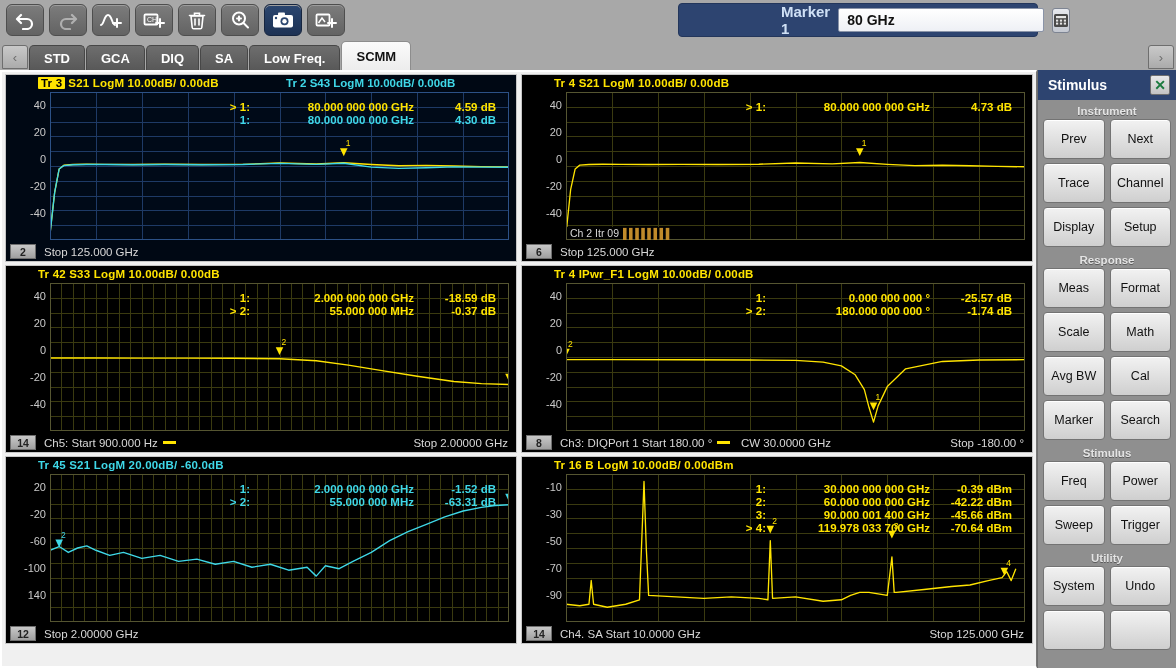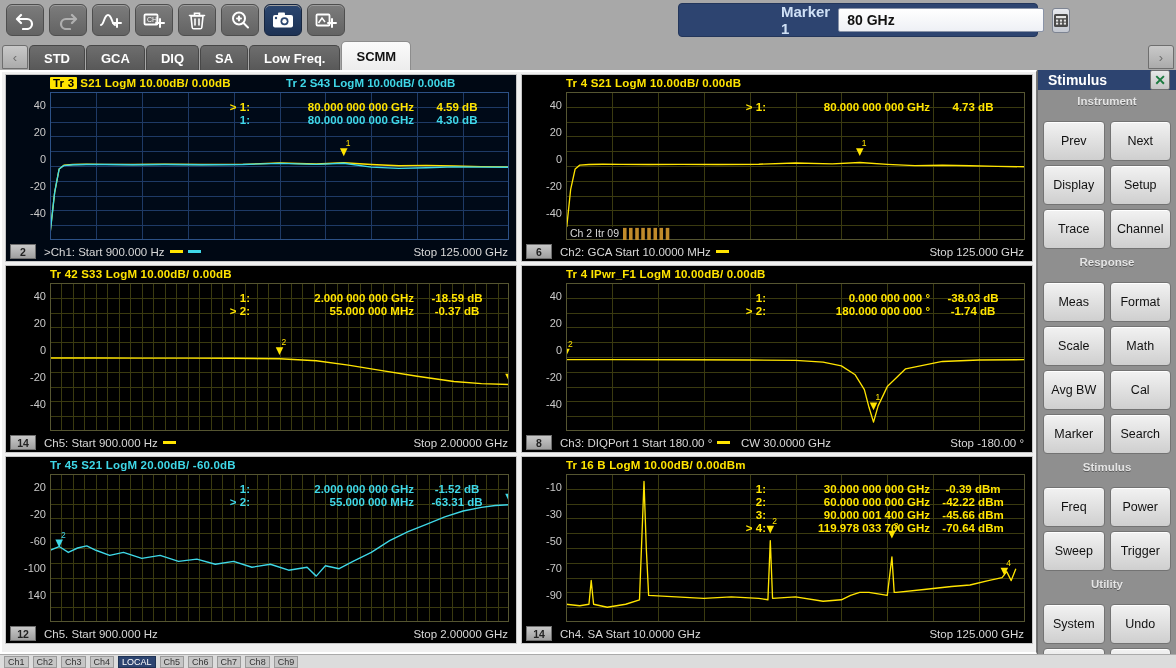--- a/index.html
+++ b/index.html
@@ -118,21 +118,21 @@
     flex: 1;
     background: #000;
     border: 1px solid #c6c6c6;
     position: relative;
     overflow: hidden;
   }
   .trace-win.focused { background: #000814; }
   .trace-win.focused .plot-bg { background: #000a18; }
 
   .win-title {
-    position: absolute; left: 44px; top: 2px;
+    position: absolute; left: 32px; top: 2px;
     font-size: 11.5px; font-weight: bold;
     white-space: nowrap;
     letter-spacing: .2px;
   }
   .win-title2 {
     position: absolute; top: 2px;
     font-size: 11.5px; font-weight: bold;
     white-space: nowrap;
   }
   .tr-badge {
@@ -172,21 +172,21 @@
 
   
   .mk-table {
     position: absolute;
     font-size: 11.5px; font-weight: bold;
     white-space: nowrap;
   }
   .mk-row { display: flex; line-height: 13px; height: 13px; }
   .mk-idx { width: 34px; text-align: right; }
   .mk-freq { width: 168px; text-align: right; padding-right: 4px; }
-  .mk-val { width: 78px; text-align: center; }
+  .mk-val { width: 78px; text-align: right; }
 
   
   .win-status {
     position: absolute; left: 0; right: 0; bottom: 0;
     height: 19px;
     display: flex; align-items: center;
     font-size: 11.5px;
     color: #d8d8d8;
     padding-right: 8px;
   }
@@ -233,21 +233,21 @@
     cursor: pointer;
   }
   .hk-body {
     flex: 1; background: #8f8f8f;
     padding: 2px 5px 4px 5px;
     display: flex; flex-direction: column;
   }
   .hk-group-label {
     text-align: center; color: #e4e4e4;
     font-size: 11.5px; font-weight: bold;
-    padding: 3px 0 14px 0;
+    padding: 3px 0 2px 0;
     text-shadow: 0 1px 0 #5c5c5c;
   }
   .hk-pair { display: flex; gap: 5px; margin-bottom: 4px; }
   .hk-btn {
     flex: 1; height: 40px;
     background: linear-gradient(#f2f2f2, #cfcfcf);
     border: 1px solid #737373; border-radius: 4px;
     box-shadow: inset 0 1px 0 #fff;
     color: #111; font-size: 12.5px;
     display: flex; align-items: center; justify-content: center;
@@ -409,25 +409,20 @@
                 <span class="mk-val">4.59 dB</span>
               </div>
               <div class="mk-row" style="color:#3fd8e8">
                 <span class="mk-idx">1:</span>
                 <span class="mk-freq">80.000 000 000 GHz</span>
                 <span class="mk-val">4.30 dB</span>
               </div>
             </div>
             <div class="win-status">
               <span class="win-num">2</span>
-              <span class="status-left">
-                <span>&gt;Ch1:  Start   900.000 Hz</span>
-                <span class="swatch" style="background:#ffe400"></span>
-                <span class="swatch" style="background:#3fd8e8"></span>
-              </span>
               <span>Stop  125.000 GHz</span>
             </div>
           </div>
           <div class="trace-win">
             <div class="win-title" style="color:#ffe400">Tr 4  S21 LogM 10.00dB/ 0.00dB</div>
             <div class="ylabels">
               <div class="ylabel" style="top:10%">40</div>
               <div class="ylabel" style="top:30%">20</div>
               <div class="ylabel" style="top:50%">0</div>
               <div class="ylabel" style="top:70%">-20</div>
@@ -468,24 +463,20 @@
                 <span class="mk-freq">80.000 000 000 GHz</span>
                 <span class="mk-val">4.73 dB</span>
               </div>
             </div>
             <div class="ch-chip">
               <span>Ch 2  Itr 09</span>
               <span class="bars">▌▌▌▌▌▌▌▌</span>
             </div>
             <div class="win-status">
               <span class="win-num">6</span>
-              <span class="status-left">
-                <span>Ch2: GCA  Start   10.0000 MHz</span>
-                <span class="swatch" style="background:#ffe400"></span>
-              </span>
               <span>Stop  125.000 GHz</span>
             </div>
           </div>
         </div>
         <div class="trace-row">
           <div class="trace-win">
             <div class="win-title" style="color:#ffe400">Tr 42  S33 LogM 10.00dB/ 0.00dB</div>
             <div class="ylabels">
               <div class="ylabel" style="top:10%">40</div>
               <div class="ylabel" style="top:30%">20</div>
@@ -612,21 +603,21 @@
                 <text x="2" y="64.61000000000001" font-size="9" fill="#ffe400" font-family="sans-serif">2</text>
                 <path d="M321.62,121.04499999999999 L329.62,121.04499999999999 L325.62,129.045 Z" fill="#ffe400"></path>
                 <text x="327.62" y="119.04499999999999" font-size="9" fill="#ffe400" font-family="sans-serif">1</text>
               </svg>
               <div class="plot-border"></div>
             </div>
             <div class="mk-table" style="left:210px;top:26px">
               <div class="mk-row" style="color:#ffe400">
                 <span class="mk-idx">1:</span>
                 <span class="mk-freq">0.000 000 000 °</span>
-                <span class="mk-val">-38.03 dB</span>
+                <span class="mk-val">-25.57 dB</span>
               </div>
               <div class="mk-row" style="color:#ffe400">
                 <span class="mk-idx">&gt; 2:</span>
                 <span class="mk-freq">180.000 000 000 °</span>
                 <span class="mk-val">-1.74 dB</span>
               </div>
             </div>
             <div class="win-status">
               <span class="win-num">8</span>
               <span class="status-left">
@@ -716,23 +707,20 @@
                 <span class="mk-val">-1.52 dB</span>
               </div>
               <div class="mk-row" style="color:#3fd8e8">
                 <span class="mk-idx">&gt; 2:</span>
                 <span class="mk-freq">55.000 000  MHz</span>
                 <span class="mk-val">-63.31 dB</span>
               </div>
             </div>
             <div class="win-status">
               <span class="win-num">12</span>
-              <span class="status-left">
-                <span>Ch5.  Start   900.000 Hz</span>
-              </span>
               <span>Stop  2.00000 GHz</span>
             </div>
           </div>
           <div class="trace-win">
             <div class="win-title" style="color:#ffe400">Tr 16  B LogM 10.00dB/  0.00dBm</div>
             <div class="ylabels">
               <div class="ylabel" style="top:10%">-10</div>
               <div class="ylabel" style="top:30%">-30</div>
               <div class="ylabel" style="top:50%">-50</div>
               <div class="ylabel" style="top:70%">-70</div>
@@ -816,32 +804,32 @@
           <div class="hk-pair">
             <div class="hk-btn">
               <span>Prev</span>
             </div>
             <div class="hk-btn">
               <span>Next</span>
             </div>
           </div>
           <div class="hk-pair">
             <div class="hk-btn">
+              <span>Trace</span>
+            </div>
+            <div class="hk-btn">
+              <span>Channel</span>
+            </div>
+          </div>
+          <div class="hk-pair">
+            <div class="hk-btn">
               <span>Display</span>
             </div>
             <div class="hk-btn">
               <span>Setup</span>
-            </div>
-          </div>
-          <div class="hk-pair">
-            <div class="hk-btn">
-              <span>Trace</span>
-            </div>
-            <div class="hk-btn">
-              <span>Channel</span>
             </div>
           </div>
           <div class="hk-group-label">Response</div>
           <div class="hk-pair">
             <div class="hk-btn">
               <span>Meas</span>
             </div>
             <div class="hk-btn">
               <span>Format</span>
             </div>
@@ -897,25 +885,13 @@
             </div>
           </div>
           <div class="hk-pair">
             <div class="hk-btn"></div>
             <div class="hk-btn"></div>
           </div>
         </div>
     </div>
   </div>
 
-  <div class="bottom-strip" id="bottom-strip">
-      <span class="bs-chip">Ch1</span>
-      <span class="bs-chip">Ch2</span>
-      <span class="bs-chip">Ch3</span>
-      <span class="bs-chip">Ch4</span>
-      <span class="bs-chip hl">LOCAL</span>
-      <span class="bs-chip">Ch5</span>
-      <span class="bs-chip">Ch6</span>
-      <span class="bs-chip">Ch7</span>
-      <span class="bs-chip">Ch8</span>
-      <span class="bs-chip">Ch9</span>
-    </div>
 </div>
 
 </body></html>

